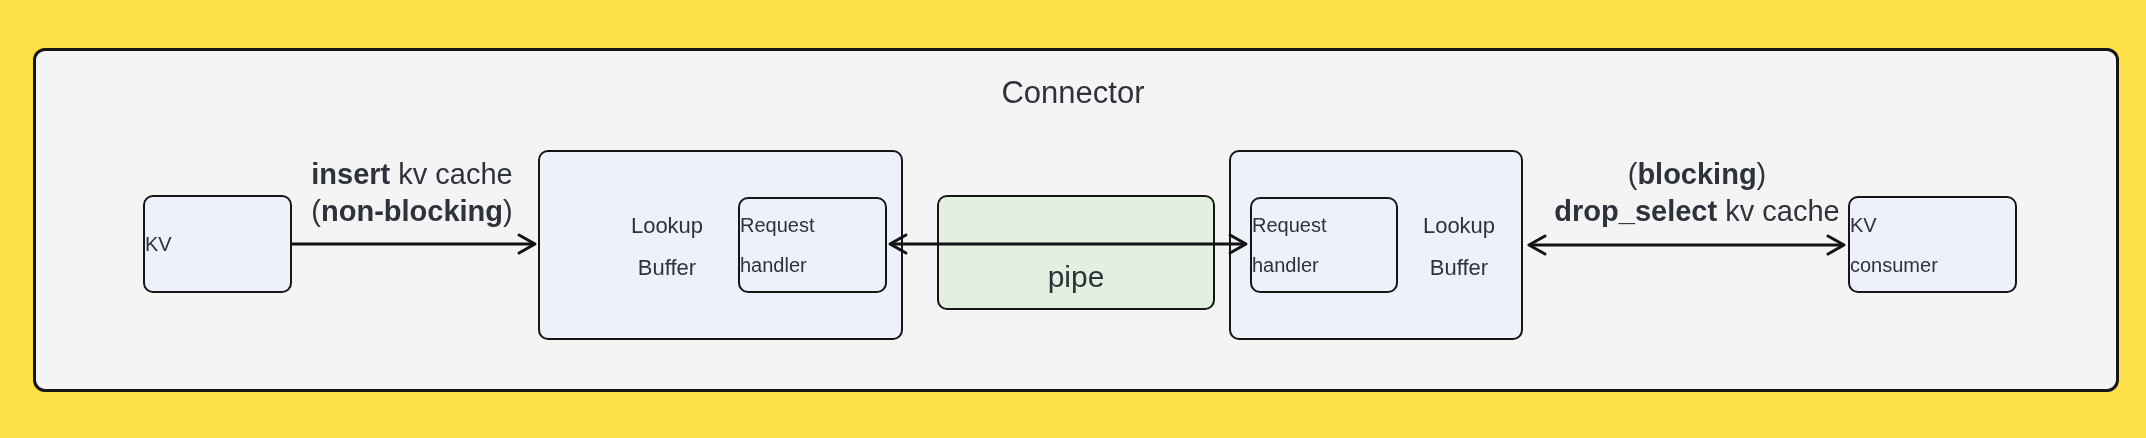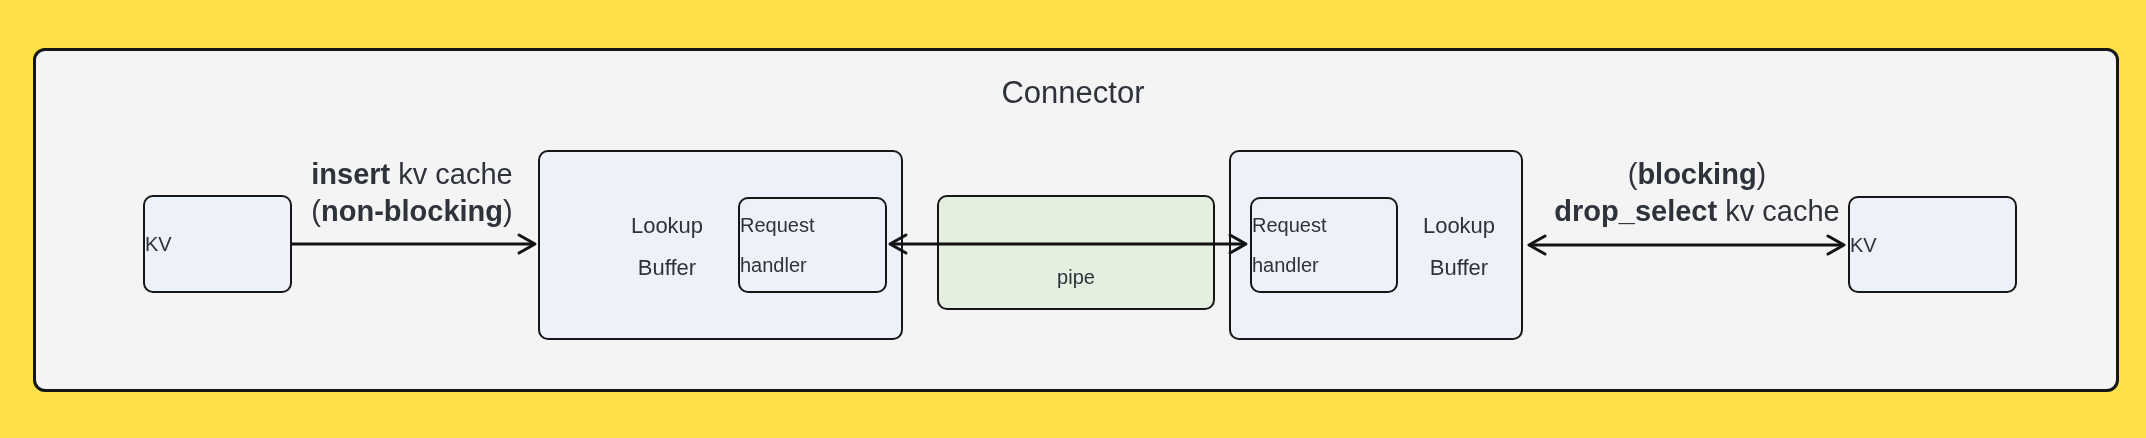--- a/index.html
+++ b/index.html
@@ -44,21 +44,21 @@
   .pipe{left:937px;top:195px;width:278px;height:115px;background:var(--pipe-bg);}
   .lookup-right{left:1229px;top:150px;width:294px;height:190px;}
   .request-right{left:1250px;top:197px;width:148px;height:96px;z-index:2;}
   .kv-consumer{left:1848px;top:196px;width:169px;height:97px;}
   .floating-label{
     position:absolute;text-align:center;white-space:nowrap;
     font-size:22px;line-height:42px;z-index:3;
   }
   .lb-label-left{left:572px;top:205px;width:190px;}
   .lb-label-right{left:1364px;top:205px;width:190px;}
-  .pipe-label{left:937px;top:260px;width:278px;font-size:20px;line-height:34px;z-index:3;}
+  .pipe-label{left:937px;top:260px;width:278px;font-size:30px;line-height:34px;z-index:3;}
   .edge-label{
     position:absolute;text-align:center;white-space:nowrap;
     font-size:29px;line-height:37px;z-index:3;
   }
   .edge-label .b{font-weight:700;}
   .insert-label{left:262px;top:156px;width:300px;}
   .drop-label{left:1542px;top:156px;width:310px;}
   .arrows{
     position:absolute;left:0;top:0;width:2146px;height:438px;
     z-index:5;pointer-events:none;
@@ -106,20 +106,21 @@
     <div>Buffer</div>
   </div>
 
   <div class="edge-label drop-label">
     <div><span>(</span><span class="b">blocking</span><span>)</span></div>
     <div><span class="b">drop_select</span><span> kv cache</span></div>
   </div>
 
   <div class="node kv-consumer">
     <div>KV</div>
+    <div>consumer</div>
   </div>
 
   <svg class="arrows" viewBox="0 0 2146 438" xmlns="http://www.w3.org/2000/svg">
 
     <g>
       <path d="M292 244 H532"></path>
       <path d="M519 235 L535 244 L519 253"></path>
     </g>
 
     <g>

